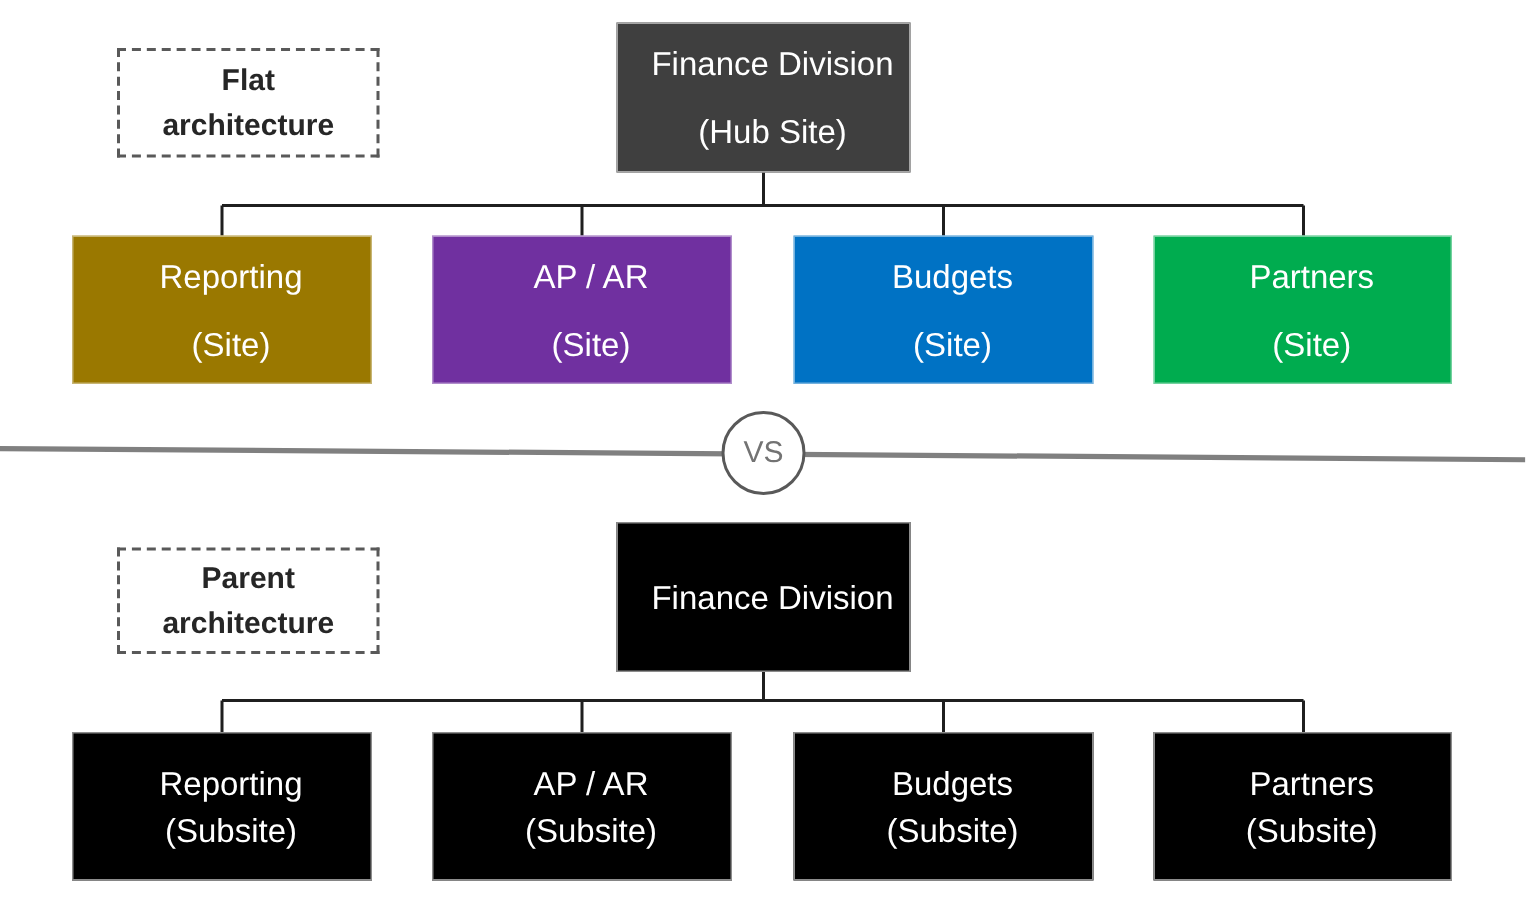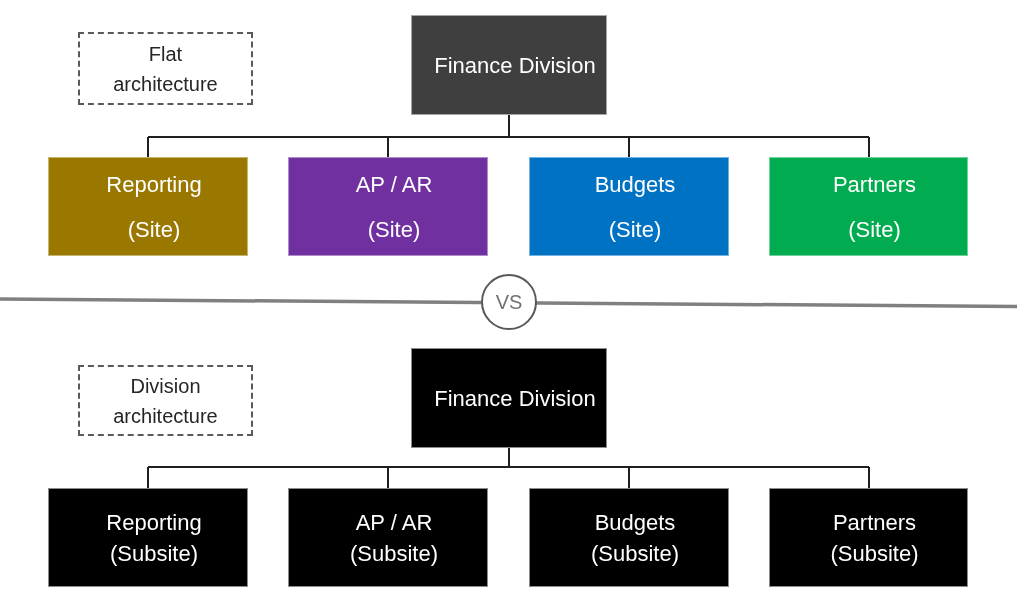--- a/index.html
+++ b/index.html
@@ -30,20 +30,21 @@
   .label-box{
     position:absolute;
     display:flex;flex-direction:column;justify-content:center;align-items:center;
     border:2px dashed #595959;
     background:#ffffff;
     color:#262626;
     font-size:20px;
     text-align:center;
     z-index:1;
     box-sizing:border-box;
+    font-weight:bold;
   }
   .label-box .line{line-height:30px;}
   .vs-circle{
     position:absolute;
     left:481px;top:274px;width:56px;height:56px;
     border-radius:50%;
     border:2px solid #595959;
     background:#ffffff;
     display:flex;align-items:center;justify-content:center;
     font-size:20px;color:#737373;
@@ -65,20 +66,21 @@
     <path d="M509,448 V467 M148,467 H869 M148,467 V488 M388,467 V488 M629,467 V488 M869,467 V488" stroke="#1f1f1f" stroke-width="2" fill="none"></path>
   </svg>
 
   <div class="label-box" style="left:78px;top:32px;width:175px;height:73px">
     <div class="line">Flat</div>
     <div class="line">architecture</div>
   </div>
 
   <div class="node spread graybox" style="left: 411px; top: 15px; width: 196px; height: 100px; background: rgb(63, 63, 63);">
     <div class="line">Finance Division</div>
+    <div class="line">(Hub Site)</div>
   </div>
 
   <div class="node spread colored" style="left: 48px; top: 157px; width: 200px; height: 99px; background: rgb(154, 120, 0);">
     <div class="line">Reporting</div>
     <div class="line">(Site)</div>
   </div>
 
   <div class="node spread colored" style="left: 288px; top: 157px; width: 200px; height: 99px; background: rgb(112, 48, 160);">
     <div class="line">AP / AR</div>
     <div class="line">(Site)</div>
@@ -92,21 +94,21 @@
   <div class="node spread colored" style="left: 769px; top: 157px; width: 199px; height: 99px; background: rgb(0, 172, 79);">
     <div class="line">Partners</div>
     <div class="line">(Site)</div>
   </div>
 
   <div class="vs-circle">
     <span>VS</span>
   </div>
 
   <div class="label-box" style="left:78px;top:365px;width:175px;height:71px">
-    <div class="line">Division</div>
+    <div class="line">Parent</div>
     <div class="line">architecture</div>
   </div>
 
   <div class="node tight blackbox" style="left: 411px; top: 348px; width: 196px; height: 100px; background: rgb(0, 0, 0);">
     <div class="line">Finance Division</div>
   </div>
 
   <div class="node tight blackbox" style="left: 48px; top: 488px; width: 200px; height: 99px; background: rgb(0, 0, 0);">
     <div class="line">Reporting</div>
     <div class="line">(Subsite)</div>

